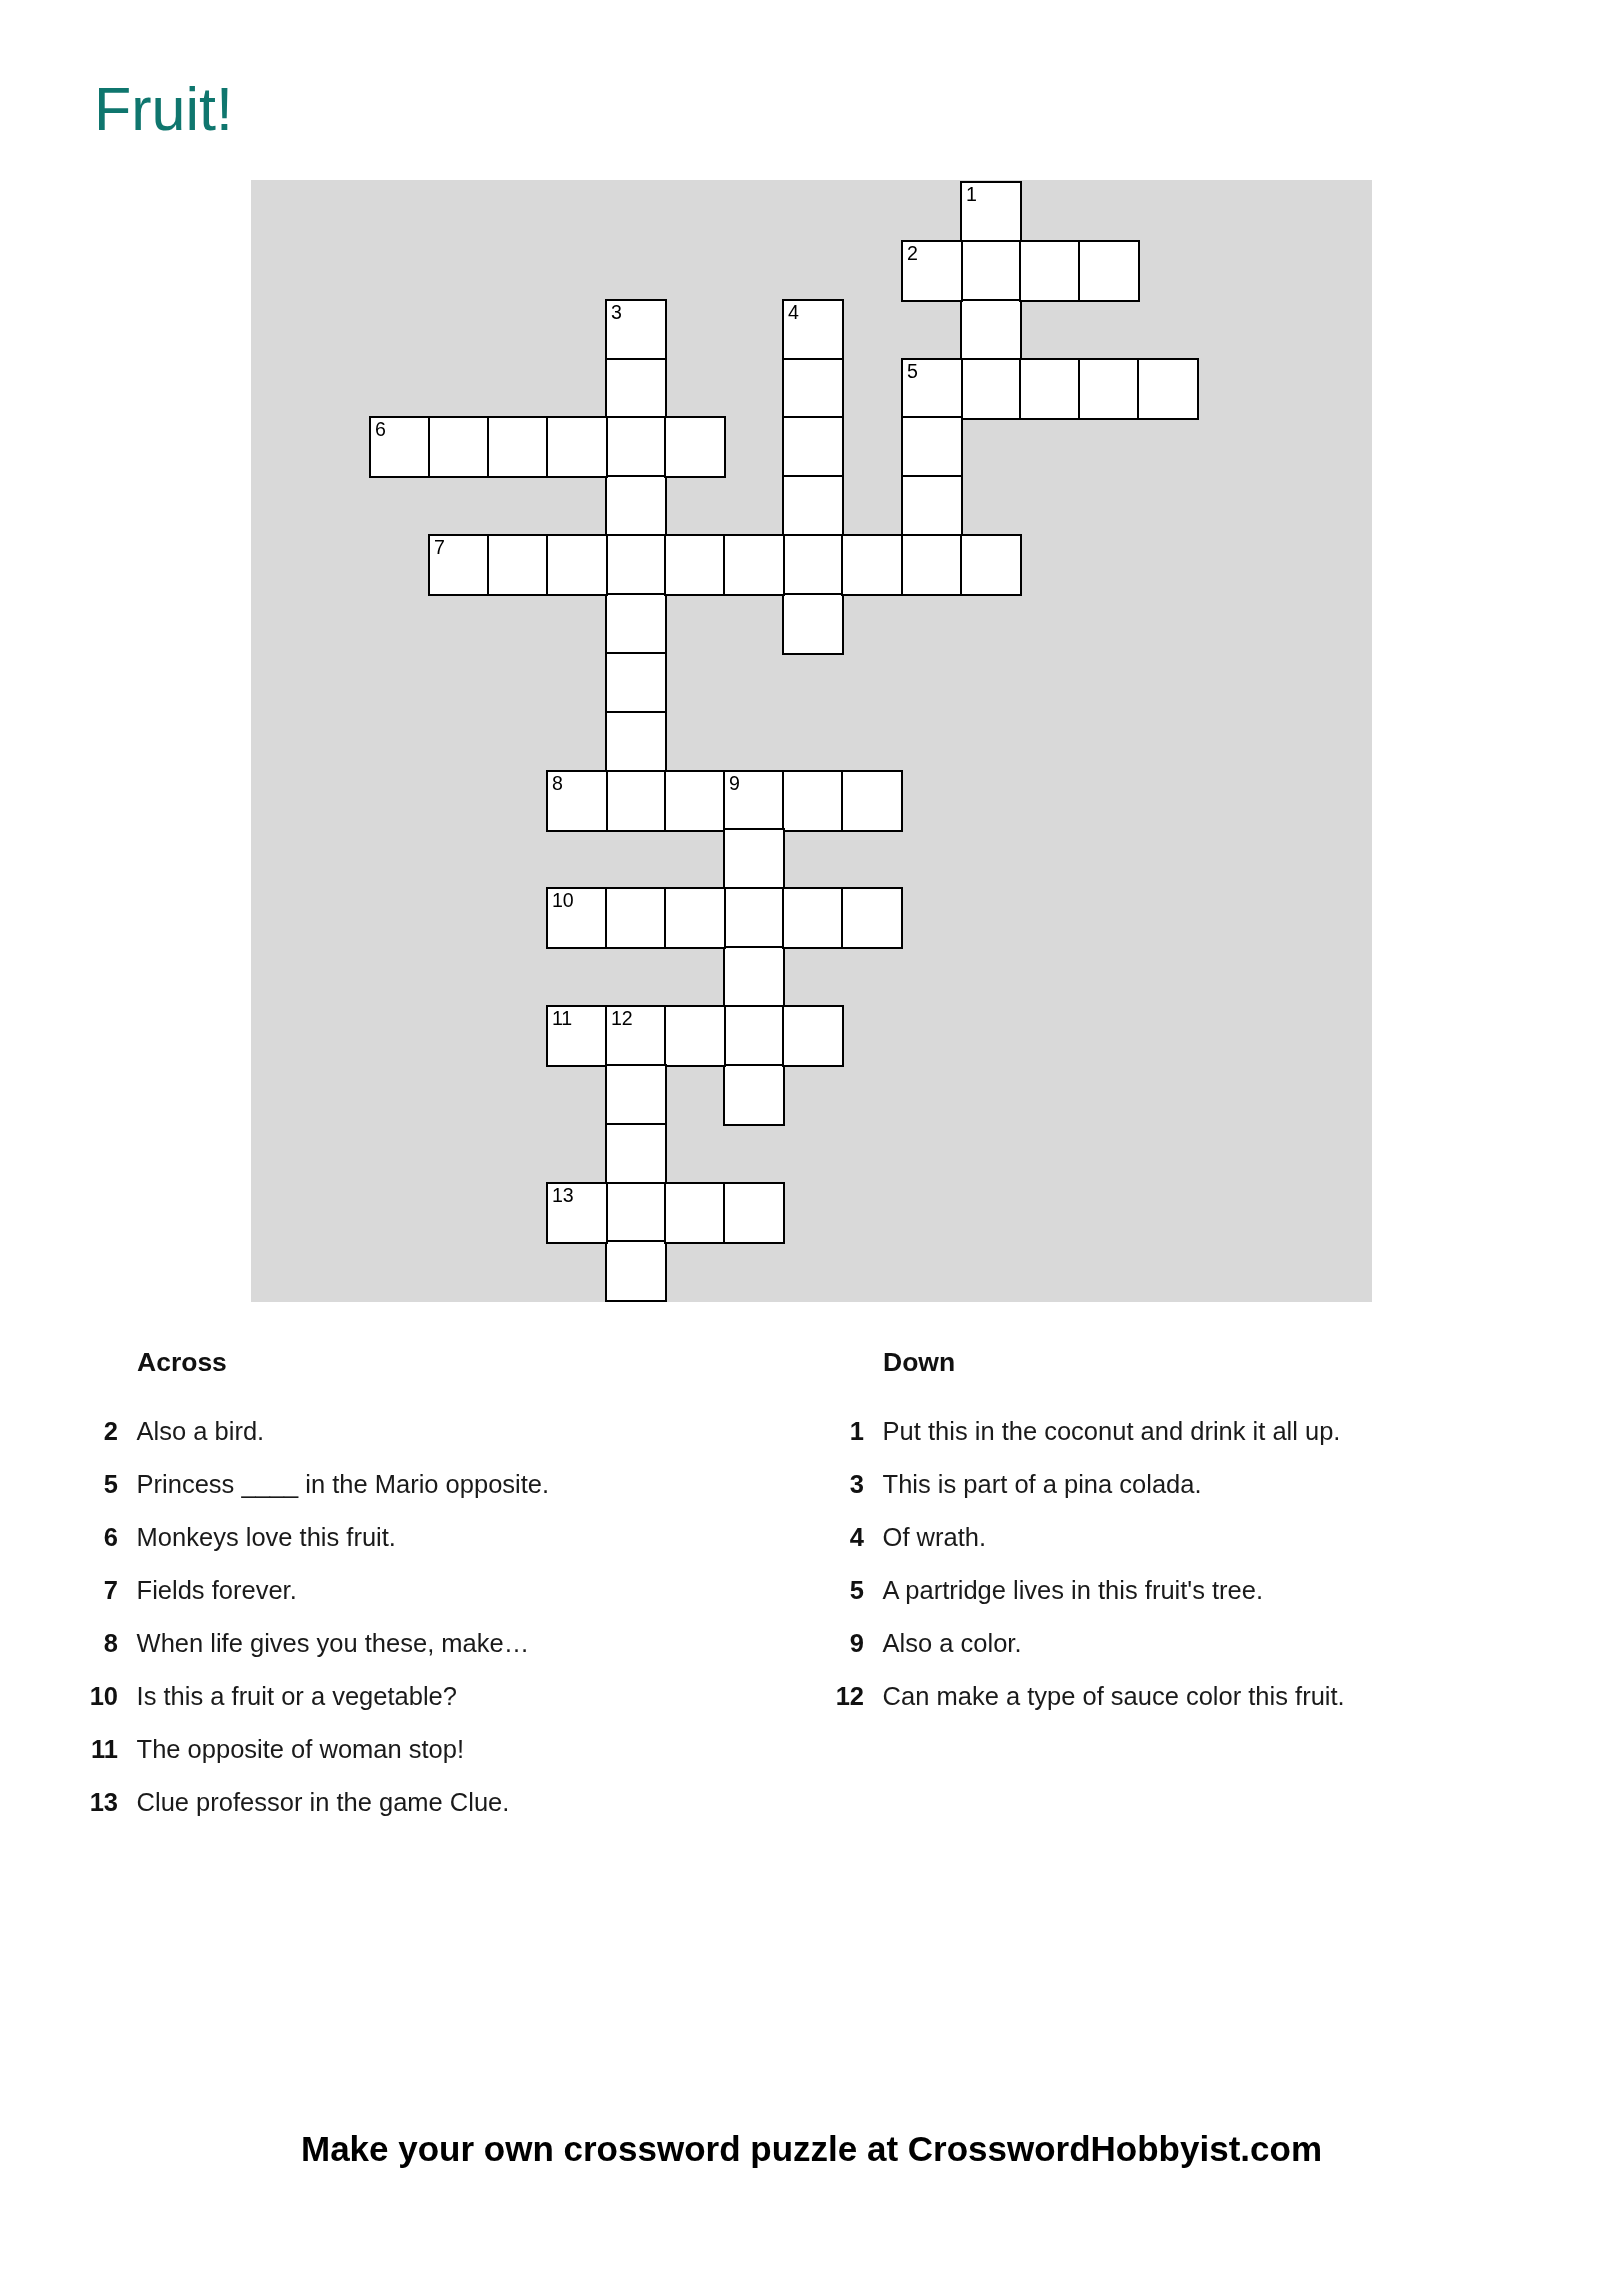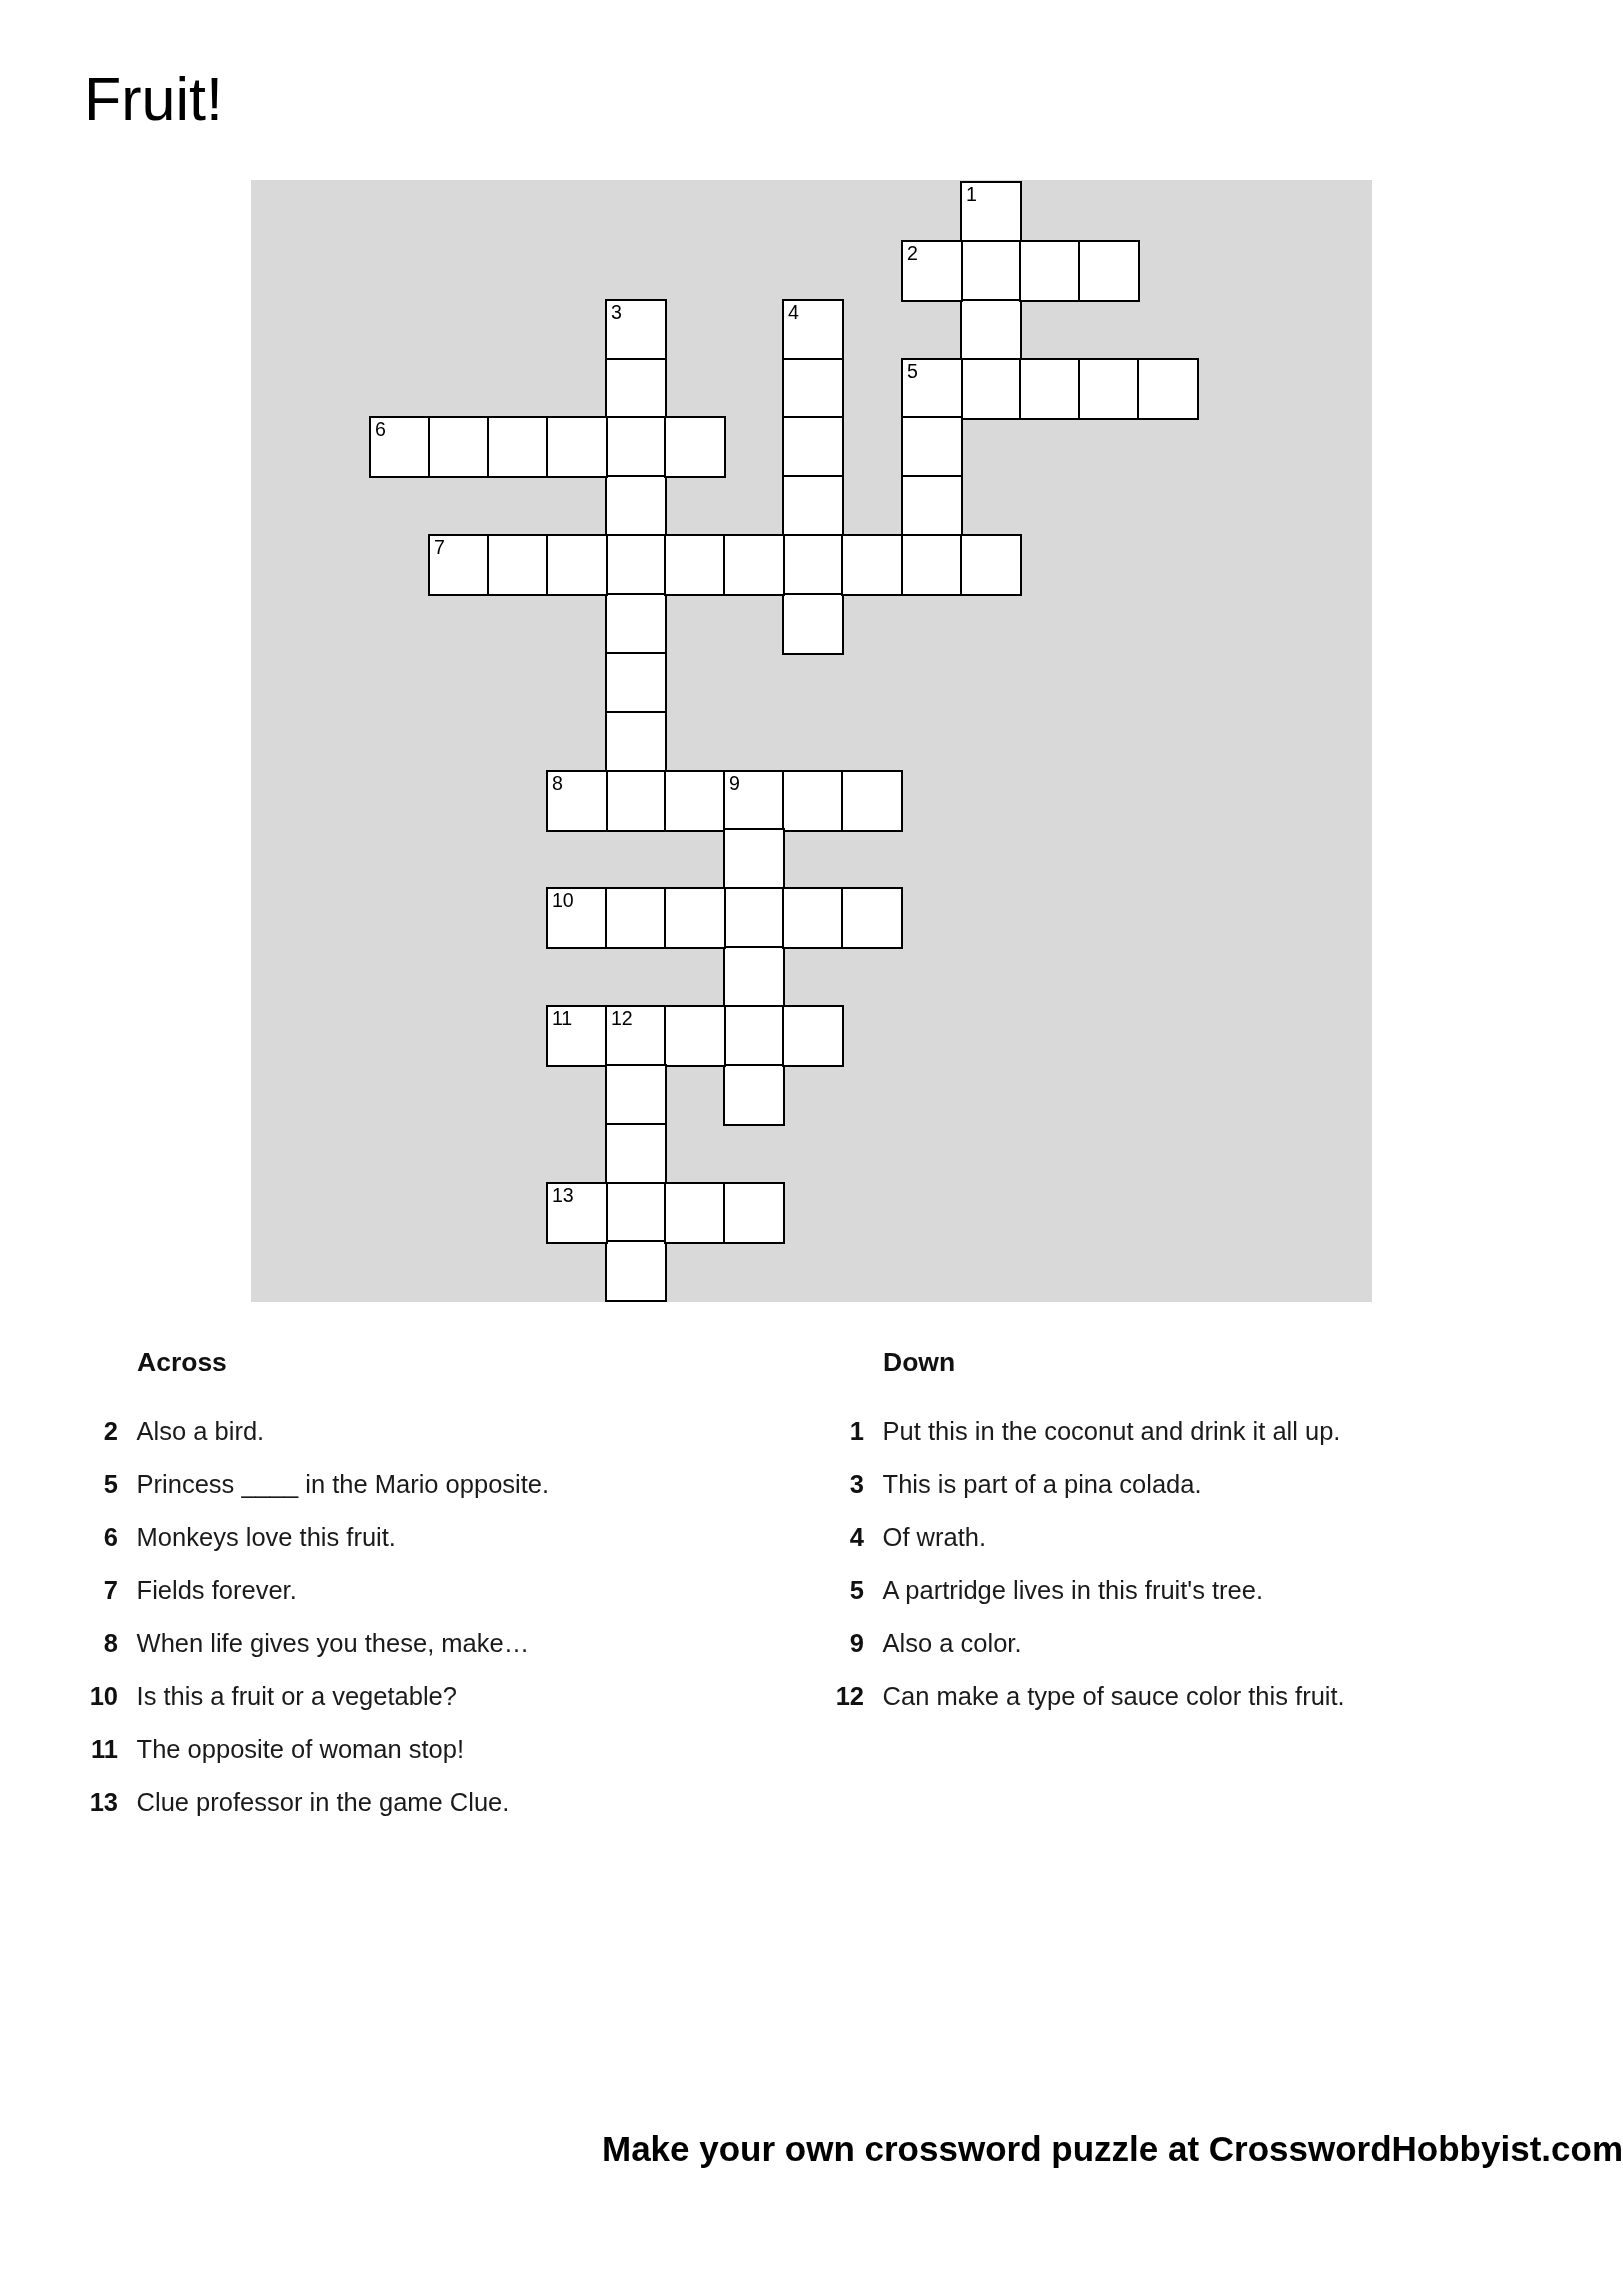--- a/index.html
+++ b/index.html
@@ -14,24 +14,24 @@
     position:relative;
     width:1623px;
     height:2293px;
     background:#ffffff;
     overflow:hidden;
   }
   .title{
     position:absolute;
     left:78px;
     top:61px;
-    margin:6px;
+    margin:16px;
     font-size:61px;
     font-weight:400;
-    color:#000000;
+    color:#0f766e;
     line-height:1.05;
     letter-spacing:0;
   }
   .panel{
     position:absolute;
     left:251px;
     top:180px;
     width:1121px;
     height:1122px;
     background:var(--panel);
@@ -89,21 +89,21 @@
     font-size:25.5px;
     line-height:32px;
     color:var(--ink);
     white-space:nowrap;
   }
   .footer{
     position:absolute;
     left:0;
     right:0;
     top:2127px;
-    text-align:right;
+    text-align:center;
     font-size:35px;
     font-weight:bold;
     color:#000000;
     line-height:43px;
   }
 </style>
 </head>
 <body>
 
 <div class="page">

